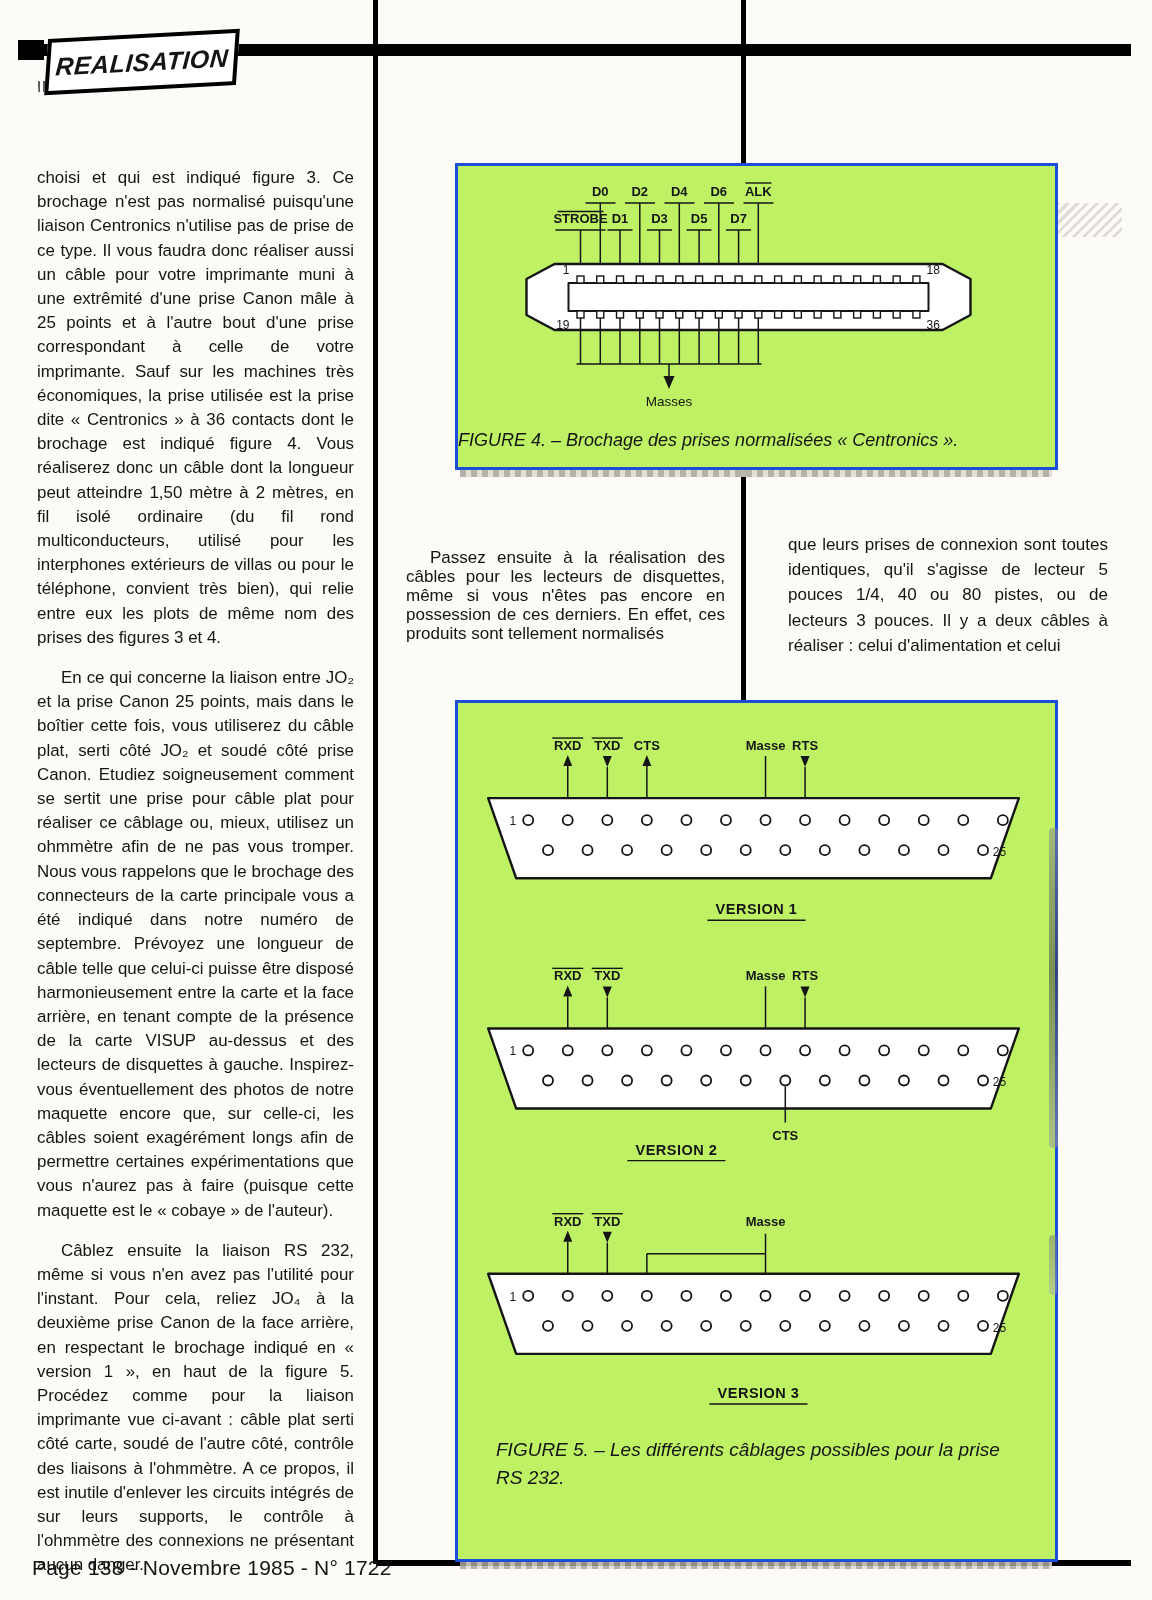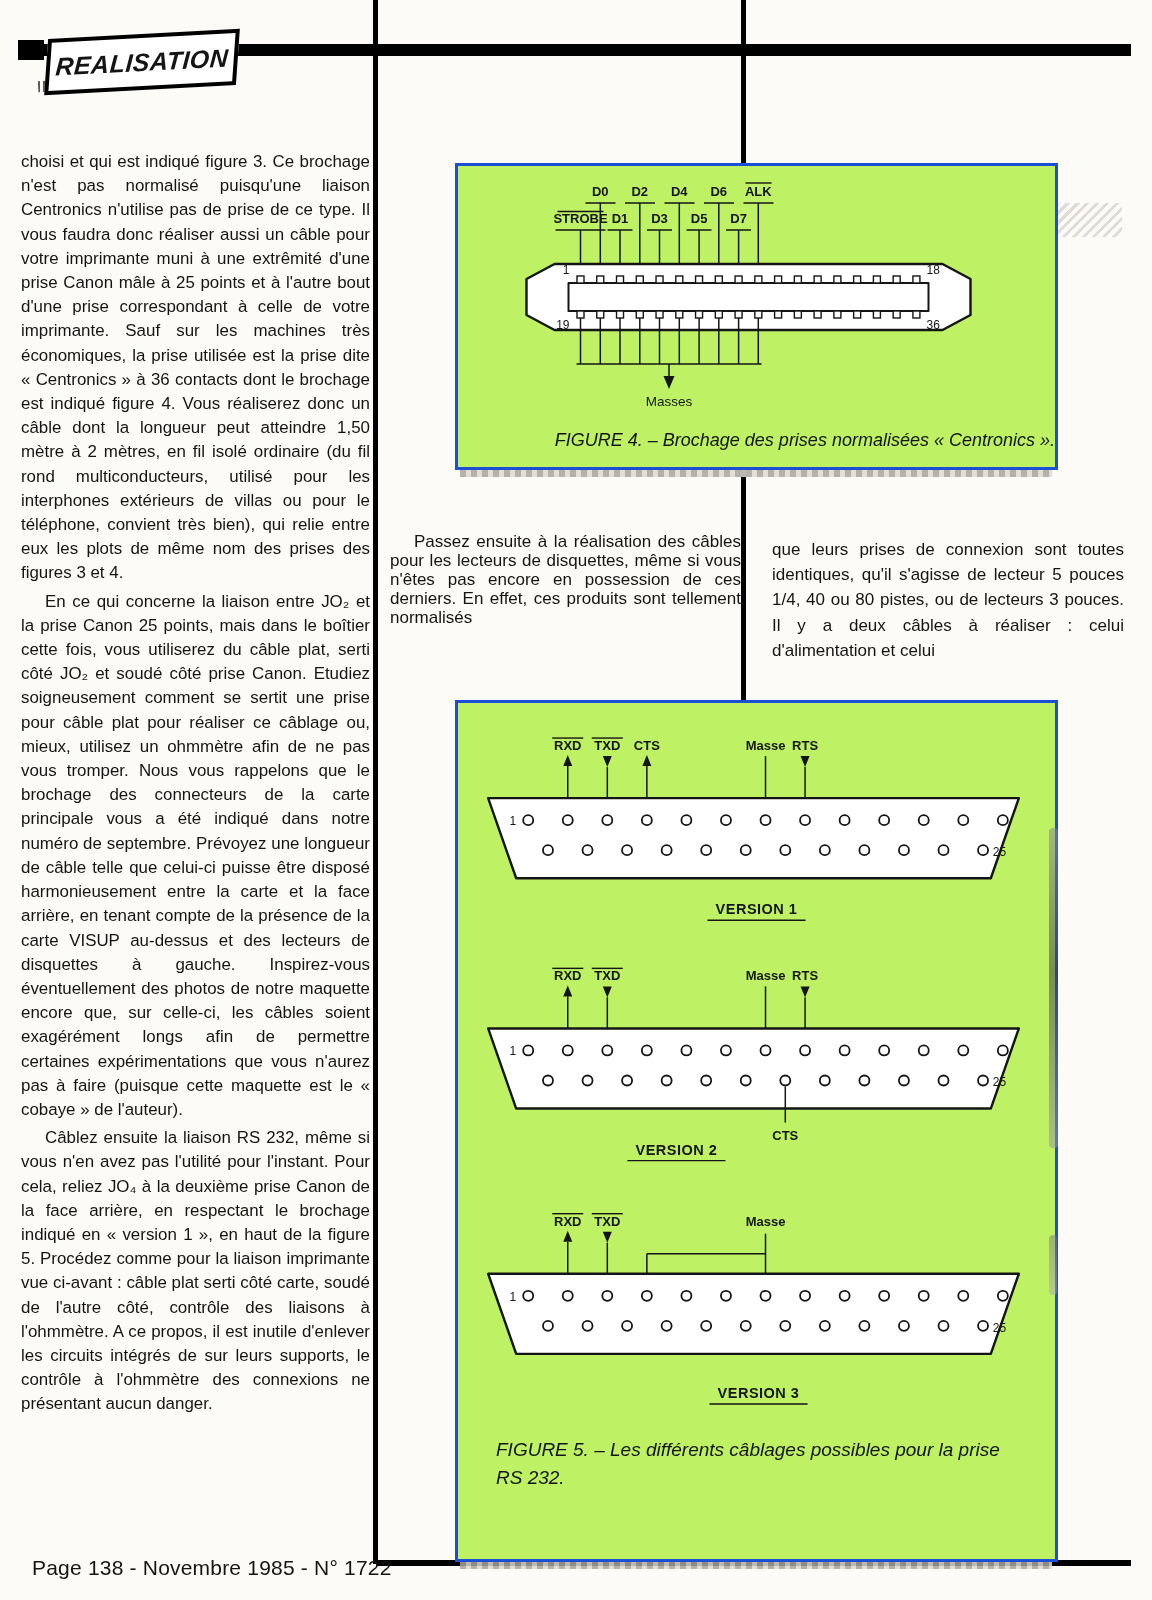--- a/index.html
+++ b/index.html
@@ -25,28 +25,28 @@
     position:absolute;left:38px;top:76px;width:198px;height:11px;z-index:2;opacity:.75;
     background:repeating-linear-gradient(90deg,#222 0 2px,transparent 2px 5px);
     transform:rotate(-3deg);
   }
 
   .textcol{position:absolute;text-align:justify}
   #col-left{left:21px;top:150px;width:349px;font-size:16.9px;line-height:24.2px}
   #col-left p.indent{text-indent:24px;margin-top:4px}
   #col-mid{left:390px;top:532px;width:351px;font-size:17px;line-height:19px}
   #col-mid p{text-indent:24px}
-  #col-right{left:772px;top:537px;width:352px;font-size:17px;line-height:25.2px}
-  .textcol p{margin:0}
+  #col-right{left:772px;top:516px;width:352px;font-size:17px;line-height:25.2px}
+  .textcol p{margin:16px}
 
   .figbox{position:absolute;background:#bef264;border:3px solid #1d4ed8;z-index:2}
   #fig4{left:455px;top:163px;width:597px;height:301px}
   #fig5{left:455px;top:700px;width:597px;height:856px}
 
-  .figcaption4{position:absolute;left:0;right:0;bottom:16px;text-align:right;
+  .figcaption4{position:absolute;left:0;right:0;bottom:16px;text-align:left;
     font-style:italic;font-size:18px}
   .figcaption5{position:absolute;left:38px;top:733px;width:515px;
     font-style:italic;font-size:19px;line-height:28px}
 
   .scanstrip{position:absolute;height:13px;z-index:1;opacity:.85;
     background:repeating-linear-gradient(90deg,#a9a49b 0 6px,#ded9d0 6px 11px)}
   #strip1{left:460px;top:464px;width:592px}
   #strip2{left:460px;top:1553px;width:592px;height:16px}
 
   .streak{position:absolute;z-index:4;border-radius:4px}

